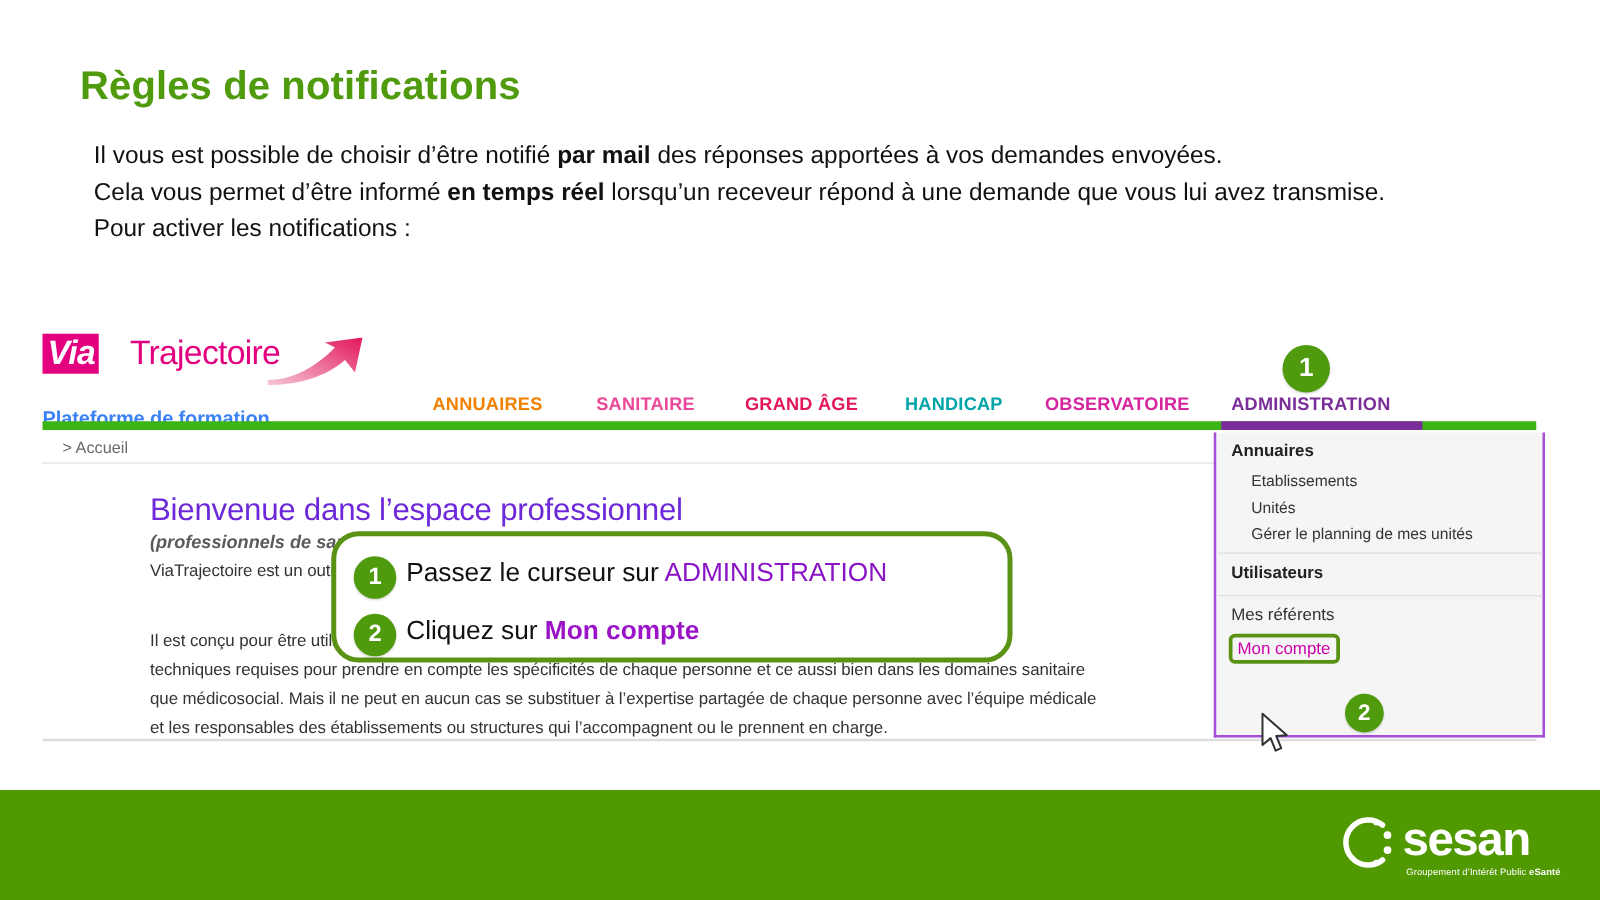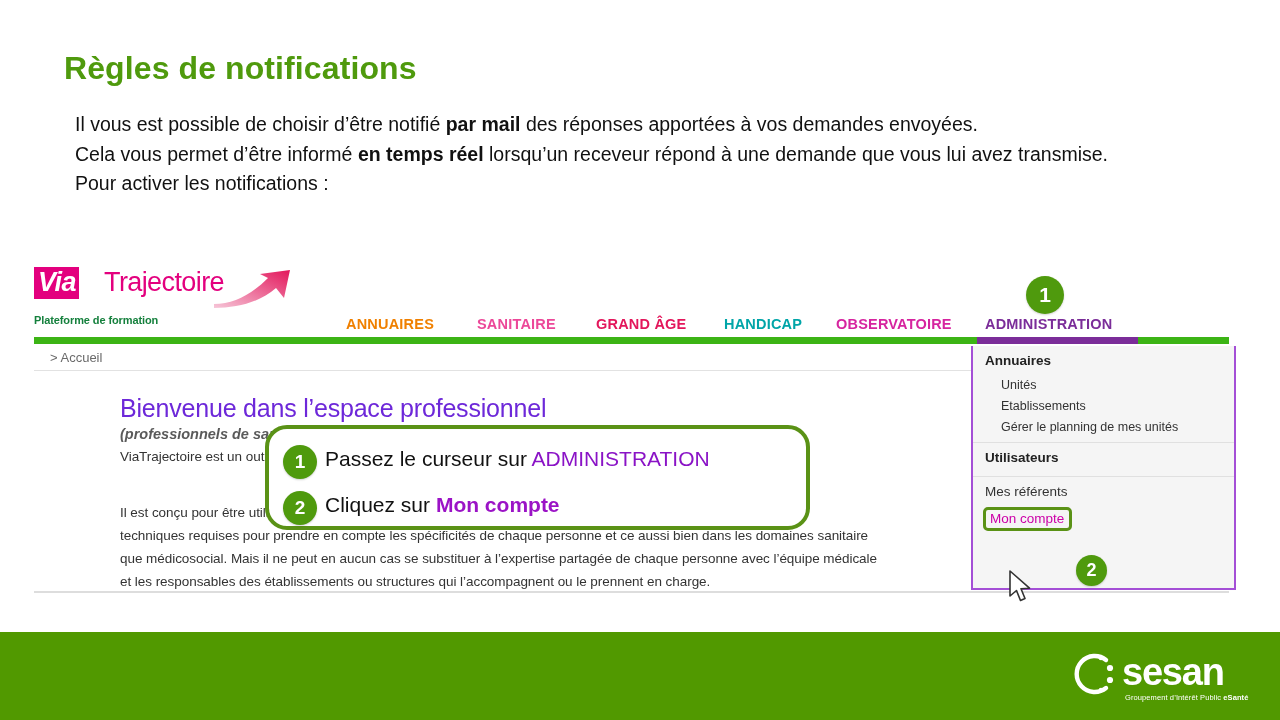--- a/index.html
+++ b/index.html
@@ -41,22 +41,22 @@
     font-style:italic; padding:0 3px 2px 4px; letter-spacing:-0.5px;
     font-family:"Liberation Sans", sans-serif;
   }
   .logo-traj {
     position:absolute; left:70px; top:3px;
     color:#e3007e; font-size:27px; line-height:30px; font-weight:400;
     letter-spacing:-0.6px;
   }
   .logo-arrow { position:absolute; left:180px; top:6px; width:80px; height:38px; }
   .logo-sub {
-    position:absolute; left:8px; top:56px;
-    font-size:11px; font-weight:700; color:#15803d; letter-spacing:-0.1px;
+    position:absolute; left:8px; top:69px;
+    font-size:16px; font-weight:700; color:#3b82f6; letter-spacing:-0.1px;
   }
   .navbar-rule {
     position:absolute; left:8px; top:79px; width:1195px; height:7px;
     background:#3cb415;
   }
   .nav {
     position:absolute; left:320px; top:58px; width:820px; height:22px;
   }
   .nav-item {
     position:absolute; top:0;
@@ -214,22 +214,22 @@
     <div class="page-sub">(professionnels de santé)</div>
     <div class="page-p" style="top:192px;">ViaTrajectoire est un outil d’aide à l’orientation personnalisée dans le système de santé et médico-social.</div>
     <div class="page-p" style="top:248px;">Il est conçu pour être utilisé par des professionnels de santé disposant des compétences humaines et</div>
     <div class="page-p" style="top:294px;">que médicosocial. Mais il ne peut en aucun cas se substituer à l’expertise partagée de chaque personne avec l’équipe médicale</div>
     <div class="page-p" style="top:271px;">techniques requises pour prendre en compte les spécificités de chaque personne et ce aussi bien dans les domaines sanitaire</div>
     <div class="page-p" style="top:317px;">et les responsables des établissements ou structures qui l’accompagnent ou le prennent en charge.</div>
     <div class="shot-bottom-rule"></div>
 
     <div class="dropdown">
       <div class="dd-group-title">Annuaires</div>
+      <div class="dd-item">Etablissements</div>
       <div class="dd-item">Unités</div>
-      <div class="dd-item">Etablissements</div>
       <div class="dd-item">Gérer le planning de mes unités</div>
       <div class="dd-sep"></div>
       <div class="dd-group-title">Utilisateurs</div>
       <div class="dd-sep"></div>
       <div class="dd-plain">Mes référents</div>
       <div class="dd-mon-compte-row">
         <span class="dd-mon-compte">Mon compte</span>
       </div>
     </div>
   </div>

